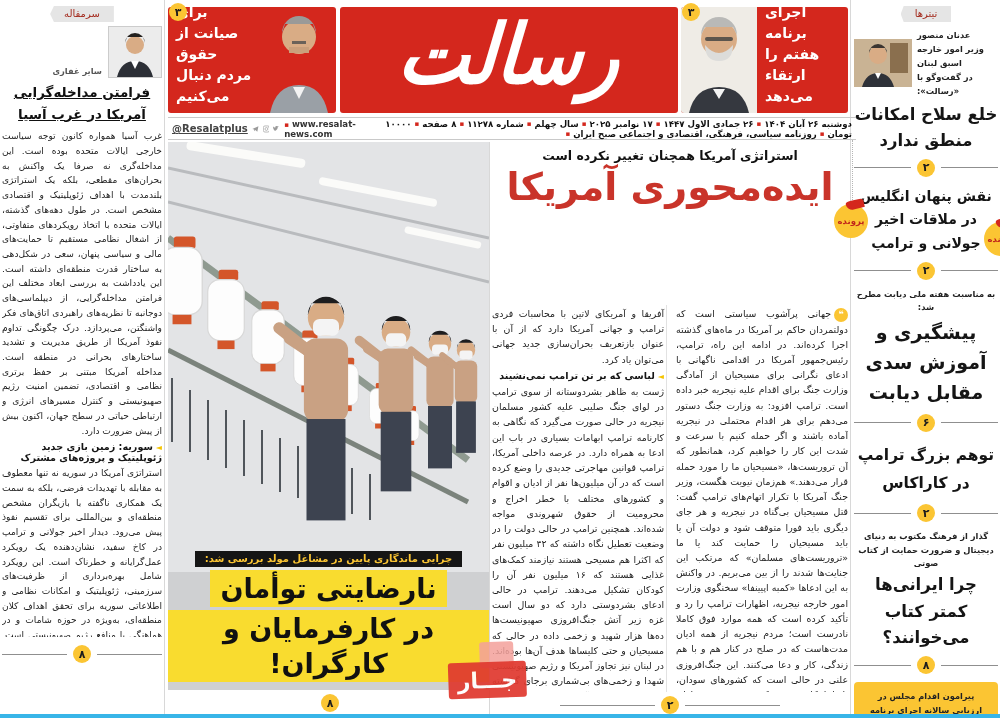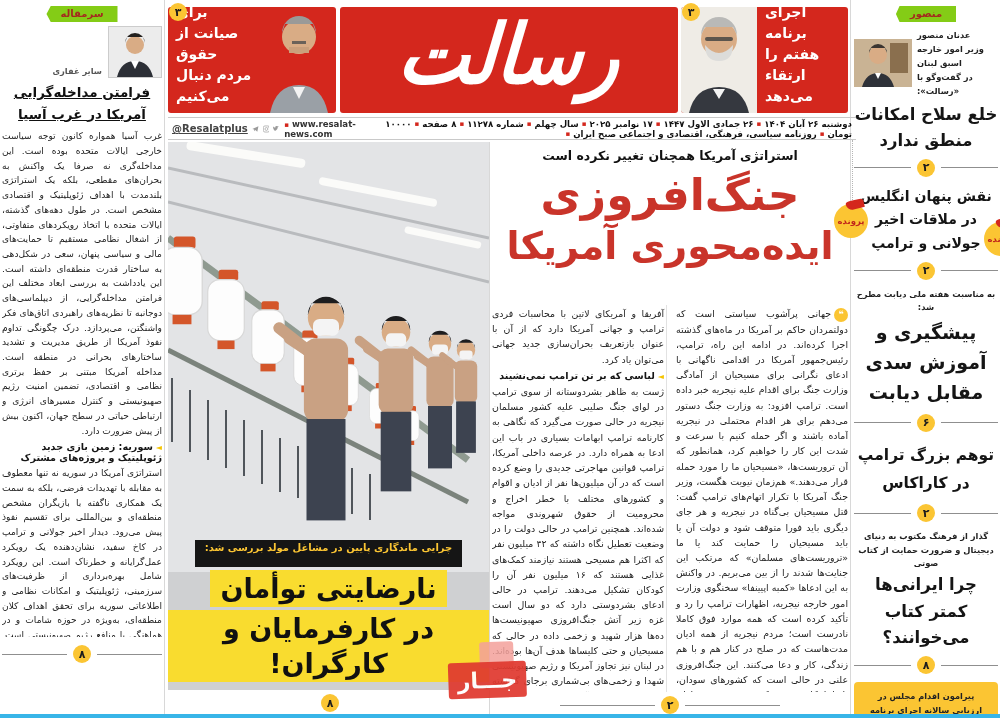--- a/index.html
+++ b/index.html
@@ -2,21 +2,21 @@
 <html lang="fa" dir="rtl"><head>
 <meta charset="utf-8">
 <style>
   html,body{margin:0;padding:0;background:#ffffff;}
   .page{position:relative;width:1000px;height:718px;background:#fff;overflow:hidden;
         font-family:"DejaVu Sans",sans-serif;direction:rtl;color:#151515;}
   .abs{position:absolute;}
   .vr{position:absolute;width:1px;background:#d8d8d8;top:0;bottom:0;}
 
   
-  .ribbon{background:#84cc16;color:#a42b1e;font-weight:bold;font-size:10px;
+  .ribbon{background:#e5e5e5;color:#a42b1e;font-weight:normal;font-size:10px;
           padding:2px 14px 3px;display:inline-block;
           clip-path:polygon(6% 0,100% 0,100% 100%,6% 100%,0 50%);}
   
   .divider{display:flex;align-items:center;}
   .divider .line{flex:1;height:1px;background:#8f8f8f;}
   .badge{width:18px;height:18px;border-radius:50%;background:#fbc533;color:#1d1d1d;
          font-size:11px;font-weight:bold;display:flex;align-items:center;justify-content:center;
          margin:0 6px;flex:none;}
   
   .redbox{background:#d4271d;border-radius:3px;display:flex;overflow:hidden;}
@@ -51,21 +51,21 @@
          margin-left:3px;vertical-align:middle;}
   
   .tagline{position:absolute;border-right:1px dotted #b5b5b5;width:0;}
   .tag{position:absolute;width:34px;height:34px;border-radius:50%;background:#fbc533;
        display:flex;align-items:center;justify-content:center;color:#c1261b;
        font-size:8.5px;font-weight:bold;}
   .tag::before{content:"";position:absolute;top:-4px;right:4px;width:18px;height:9px;
        background:#d4271d;border-radius:50% 50% 0 12px;transform:rotate(-14deg);}
   
   .ph-kicker{display:inline-block;background:#151515;color:#fbc533;font-size:10px;
-             font-weight:bold;padding:2px 10px 14px;}
+             font-weight:bold;padding:2px 10px 3px;}
   .hl{display:inline-block;background:#f9dc2f;color:#111;font-weight:bold;
       font-size:27px;line-height:1.3;padding:1px 10px;}
   
   .ybox{background:#fbc533;border-radius:4px;padding:8px 8px 6px;text-align:center;}
   .ybox .k{font-size:8.2px;font-weight:bold;color:#222;line-height:1.7;}
   
   .jar{position:absolute;transform:rotate(-2deg);z-index:8;}
   .jar .top{width:34px;height:26px;background:#f3a09a;border-radius:3px;margin-right:12px;opacity:.85;}
   .jar .band{width:78px;height:36px;background:#e03a30;border-radius:3px;color:#fff;
              font-size:22px;font-weight:bold;display:flex;align-items:center;justify-content:center;
@@ -169,21 +169,21 @@
         </svg>
       <svg class="mini-ic" viewBox="0 0 10 10">
           <path d="M1 7.5 q2 0.6 3.6 -0.6 q2.4 -1.8 2.4 -4.4 l1.6 -0.9 l-1.4 0.1 q0.8 -0.6 0.9 -1.2 q-0.9 0.5 -1.6 0.5 q-1.4 -1.2 -2.6 0 q-0.8 0.8 -0.5 2 q-2 -0.2 -3.2 -1.8 q-0.6 1.7 0.8 2.8 l-0.9 -0.2 q0.2 1.4 1.6 1.8 l-1 0.2 q0.7 1.1 1.9 1 q-1.3 0.9 -1.6 0.7z" fill="#9a9a9a"></path>
         </svg>
       <span class="url">www.resalat-news.com</span>
     </div>
   </div>
 
   <div class="abs" style="left:854px;top:2px;width:144px;height:714px;">
     <div style="text-align:center;">
-      <span class="ribbon">منصور</span>
+      <span class="ribbon">تیترها</span>
     </div>
 
     <div style="display:flex;gap:5px;margin-top:6px;align-items:center;">
       <div style="flex:1;">
         <div class="cap-line">عدنان منصور</div>
         <div class="cap-line">وزیر امور خارجه اسبق لبنان</div>
         <div class="cap-line">در گفت‌وگو با «رسالت»:</div>
       </div>
       <svg width="58" height="48" viewBox="0 0 58 48" style="flex:none;">
         <rect width="58" height="48" fill="#c9b394"></rect>
@@ -344,21 +344,20 @@
     <span class="line" style="background:#fff;"></span>
   </div>
 
   <div class="jar" style="left:448px;top:642px;">
     <div class="top"></div>
     <div class="band">جـــار</div>
   </div>
 
   <div class="abs" style="left:494px;top:148px;width:352px;">
     <div class="lead-kicker">استراتژی آمریکا همچنان تغییر نکرده است</div>
-    <div class="lead-title" style="font-size:44px;margin-top:6px;">جنگ‌افروزی</div>
     <div class="lead-title" style="font-size:38px;margin-top:2px;">ایده‌محوری آمریکا</div>
   </div>
   <div class="tagline" style="left:852px;top:140px;height:64px;"></div>
   <div class="tag" style="left:834px;top:204px;">پرونده</div>
 
   <div class="abs" style="left:492px;top:306px;width:356px;height:386px;display:flex;gap:12px;overflow:hidden;">
     <div style="flex:1;">
       <p class="bodytxt" style="margin:0;"><span class="qmark">❝</span><span>جهانی پرآشوب سیاستی است که دولتمردان حاکم بر آمریکا در ماه‌های گذشته اجرا کرده‌اند. در ادامه این راه، ترامپ، رئیس‌جمهور آمریکا در اقدامی ناگهانی با ادعای نگرانی برای مسیحیان از آمادگی وزارت جنگ برای اقدام علیه نیجریه خبر داده است. ترامپ افزود: به وزارت جنگ دستور می‌دهم برای هر اقدام محتملی در نیجریه آماده باشند و اگر حمله کنیم با سرعت و شدت این کار را خواهیم کرد، همانطور که آن تروریست‌ها، «مسیحیان ما را مورد حمله قرار می‌دهند.» هم‌زمان نیویت هگست، وزیر جنگ آمریکا با تکرار اتهام‌های ترامپ گفت: قتل مسیحیان بی‌گناه در نیجریه و هر جای دیگری باید فورا متوقف شود و دولت آن یا باید مسیحیان را حمایت کند یا ما «تروریست‌های مسلمان» که مرتکب این جنایت‌ها شدند را از بین می‌بریم. در واکنش به این ادعاها «کمبه اپیینفا» سخنگوی وزارت امور خارجه نیجریه، اظهارات ترامپ را رد و تأکید کرده است که همه موارد فوق کاملا نادرست است؛ مردم نیجریه از همه ادیان مدت‌هاست که در صلح در کنار هم و با هم زندگی، کار و دعا می‌کنند. این جنگ‌افروزی علنی در حالی است که کشورهای سودان، تانزانیا، کامرون و... که همچون نیجریه دارای منابع غنی بسیاری هستند، این روزها ناگهان با شدت درگیری‌ها و نزاع‌ها و جنگ داخلی مواجه شده‌اند و از سوی دیگر آمریکا تهدیدات نظامی، اقتصادی و سیاسی علیه کشورهای آمریکای لاتین به‌ویژه ونزوئلا که منابع نفتی بسیاری دارد تشدید کرده است. فرآیندی که بیانگر پیوندی میان تحولات</span></p>
     </div>
     <div style="flex:1;">

